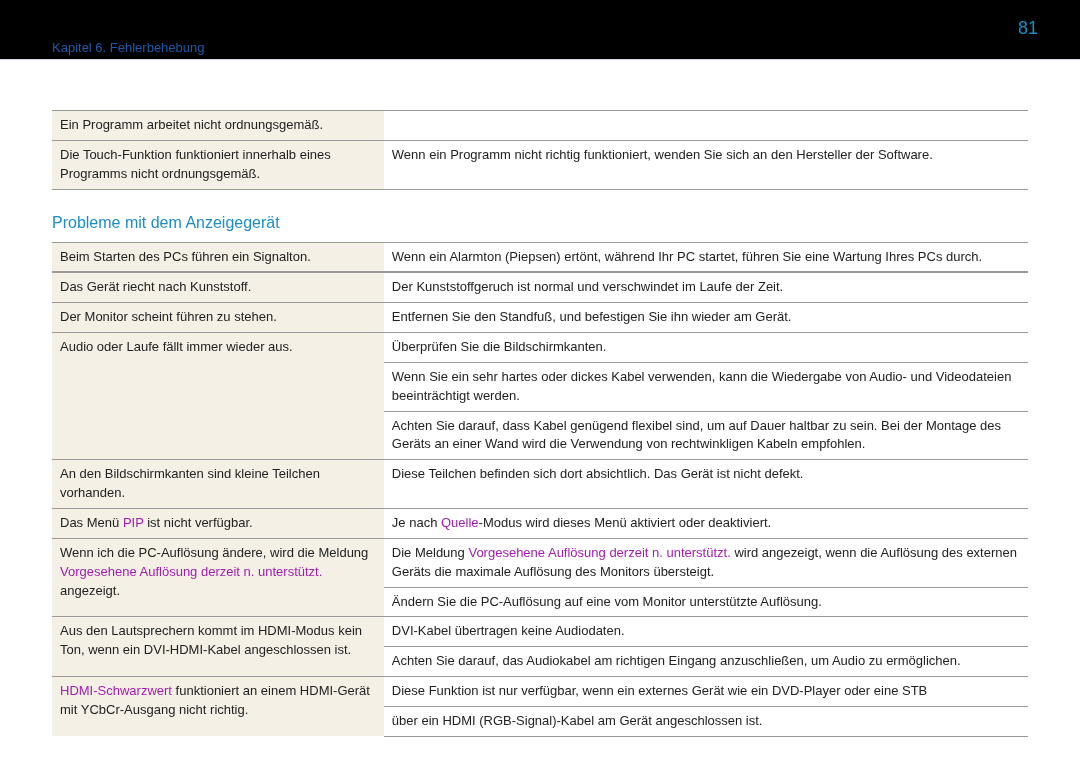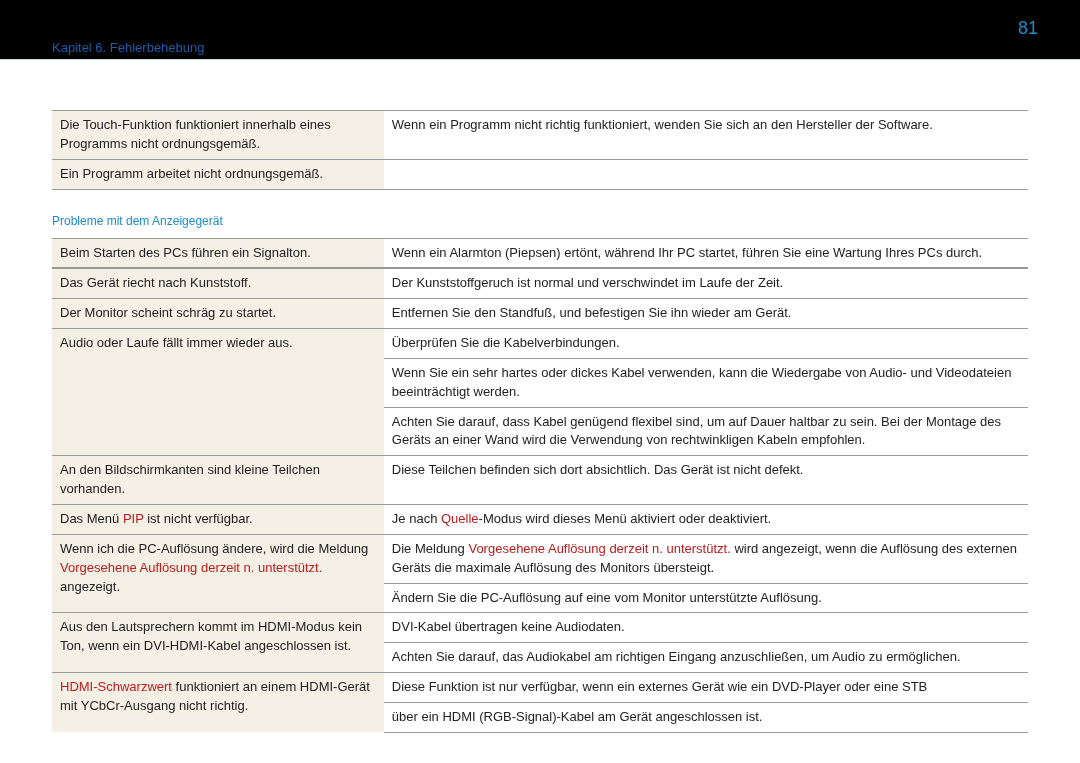--- a/index.html
+++ b/index.html
@@ -53,47 +53,47 @@
       width: 34%;
     }
     td.right {
       width: 66%;
     }
     td.shade {
       background: #f5f0e6;
     }
     h3 {
       color: #1c8cc8;
-      font-size: 12px;
+      font-size: 16px;
       font-weight: 500;
       padding: 24px 0 10px 0;
     }
     .hl {
-      color: #b91c1c;
+      color: #a21caf;
     }
   </style>
 </head>
 <body>
 
 <div class="header">
   <div class="chapter">Kapitel 6. Fehlerbehebung</div>
   <div class="page-number">81</div>
 </div>
 
 <div class="content">
 
   <table>
     <tbody id="tbl1">
         <tr>
+          <td class="left shade">Ein Programm arbeitet nicht ordnungsgemäß.</td>
+          <td class="right"></td>
+        </tr>
+        <tr>
           <td class="left shade">Die Touch-Funktion funktioniert innerhalb eines Programms nicht ordnungsgemäß.</td>
           <td class="right">Wenn ein Programm nicht richtig funktioniert, wenden Sie sich an den Hersteller der Software.</td>
-        </tr>
-        <tr>
-          <td class="left shade">Ein Programm arbeitet nicht ordnungsgemäß.</td>
-          <td class="right"></td>
         </tr>
       </tbody>
   </table>
 
   <h3>Probleme mit dem Anzeigegerät</h3>
   <table>
     <tbody id="tbl2">
         <tr>
           <td class="left shade">Beim Starten des PCs führen ein Signalton.</td>
           <td class="right">Wenn ein Alarmton (Piepsen) ertönt, während Ihr PC startet, führen Sie eine Wartung Ihres PCs durch.</td>
@@ -101,26 +101,26 @@
       </tbody>
   </table>
 
   <table>
     <tbody id="tbl3">
         <tr>
           <td class="left shade">Das Gerät riecht nach Kunststoff.</td>
           <td class="right">Der Kunststoffgeruch ist normal und verschwindet im Laufe der Zeit.</td>
         </tr>
         <tr>
-          <td class="left shade">Der Monitor scheint schräg zu startet.</td>
+          <td class="left shade">Der Monitor scheint führen zu stehen.</td>
           <td class="right">Entfernen Sie den Standfuß, und befestigen Sie ihn wieder am Gerät.</td>
         </tr>
         <tr>
           <td class="left shade" rowspan="3">Audio oder Laufe fällt immer wieder aus.</td>
-          <td class="right">Überprüfen Sie die Kabelverbindungen.</td>
+          <td class="right">Überprüfen Sie die Bildschirmkanten.</td>
         </tr>
         <tr>
           <td class="right">Wenn Sie ein sehr hartes oder dickes Kabel verwenden, kann die Wiedergabe von Audio- und Videodateien beeinträchtigt werden.</td>
         </tr>
         <tr>
           <td class="right">Achten Sie darauf, dass Kabel genügend flexibel sind, um auf Dauer haltbar zu sein. Bei der Montage des Geräts an einer Wand wird die Verwendung von rechtwinkligen Kabeln empfohlen.</td>
         </tr>
         <tr>
           <td class="left shade">An den Bildschirmkanten sind kleine Teilchen vorhanden.</td>
           <td class="right">Diese Teilchen befinden sich dort absichtlich. Das Gerät ist nicht defekt.</td>

